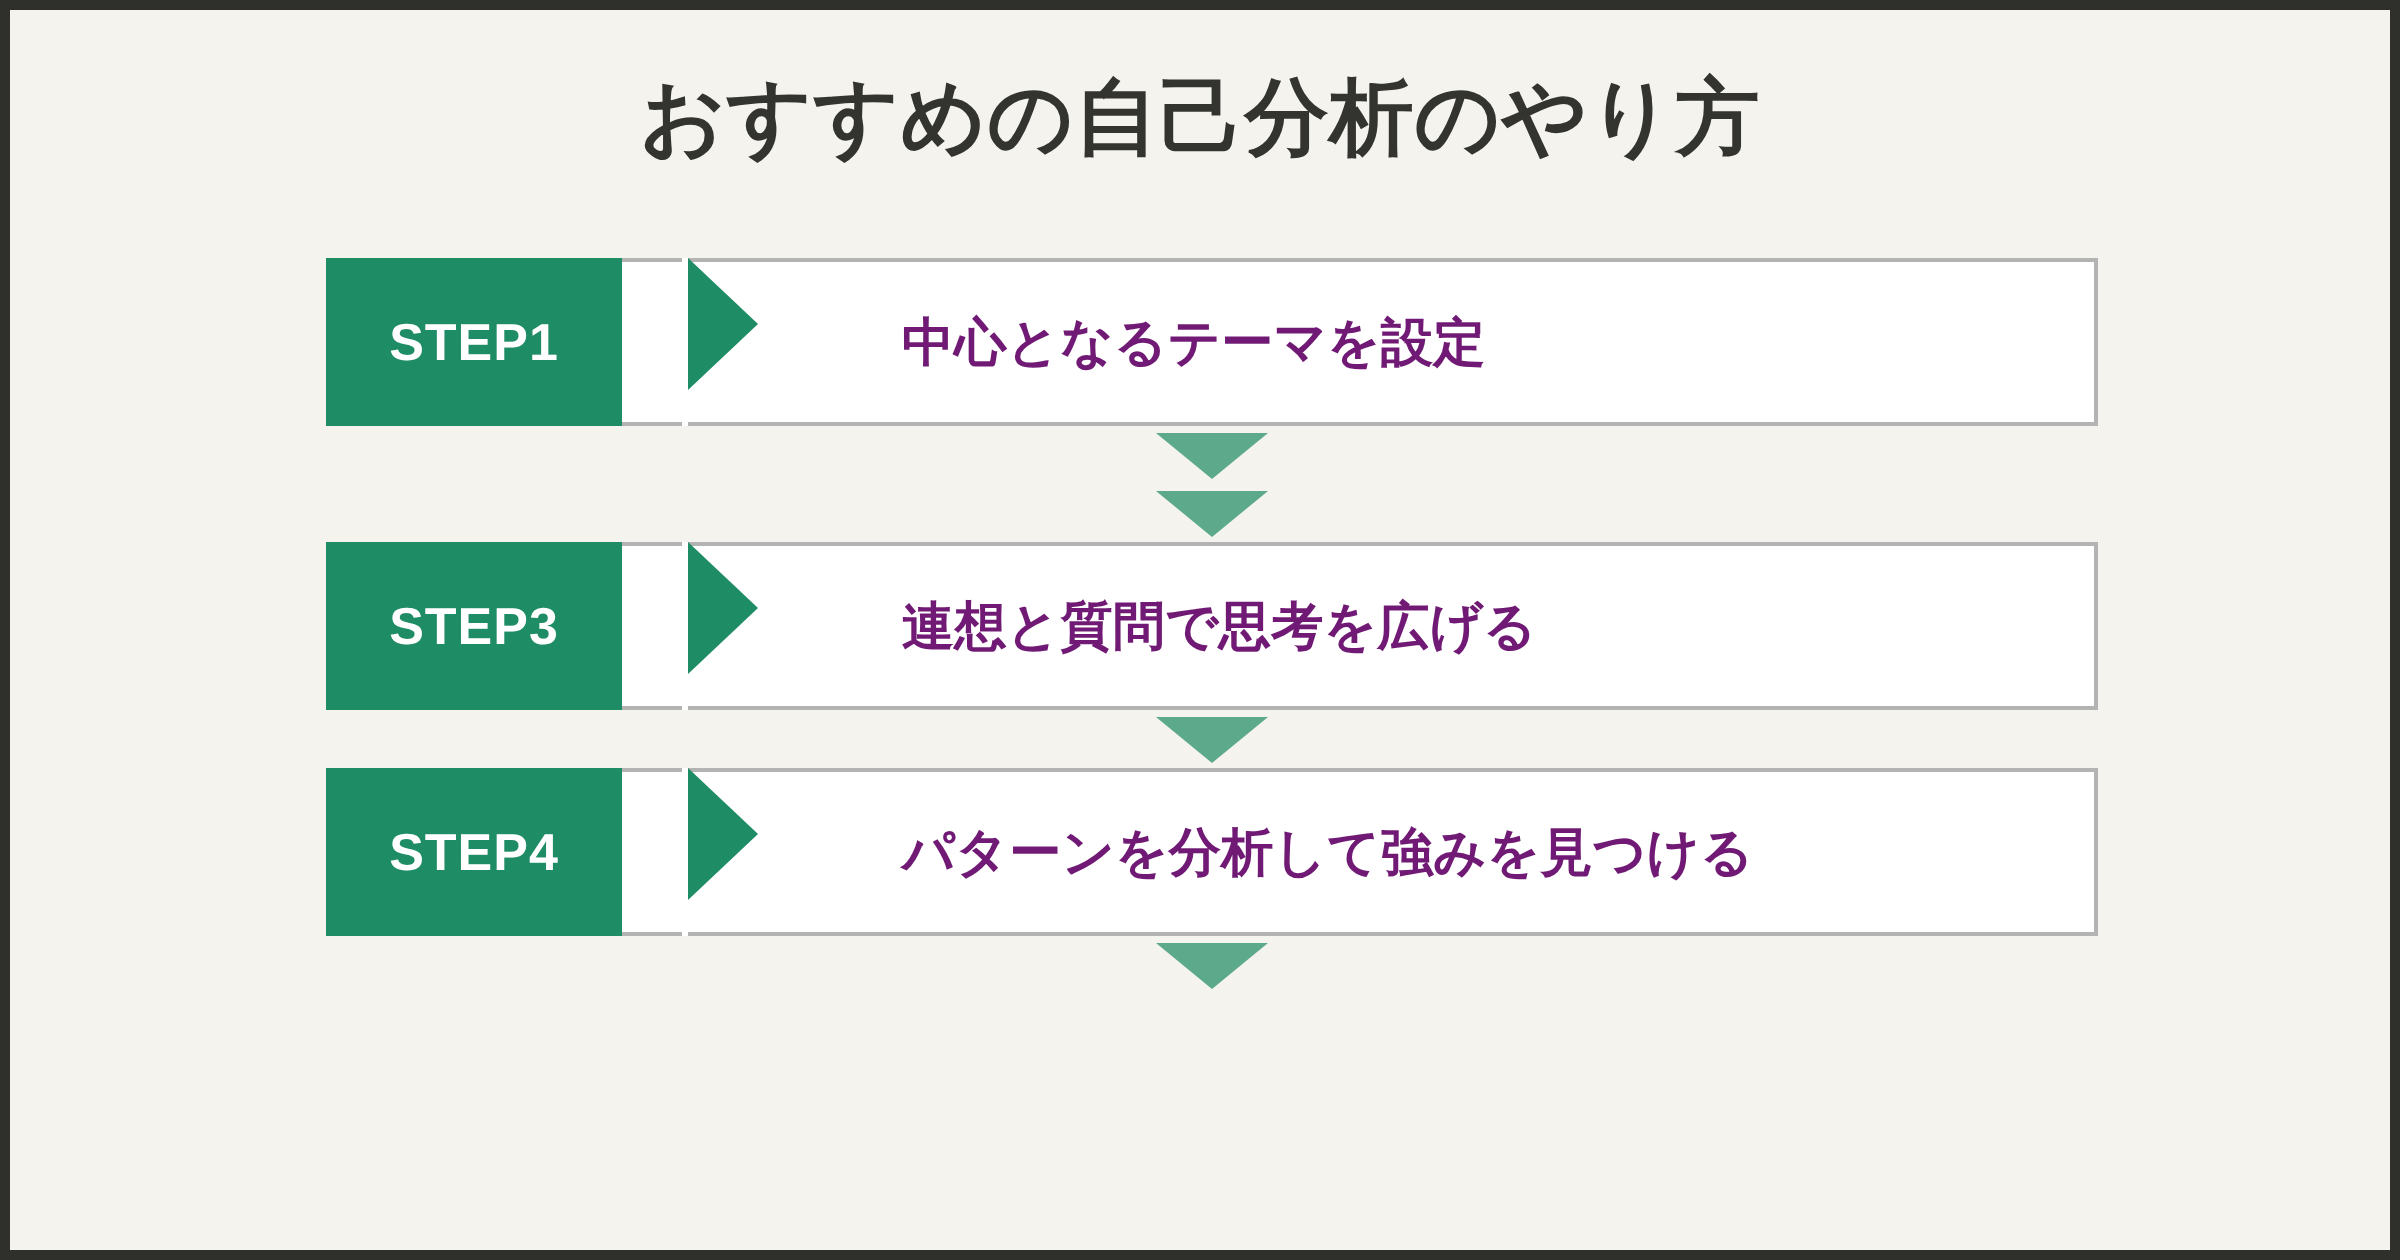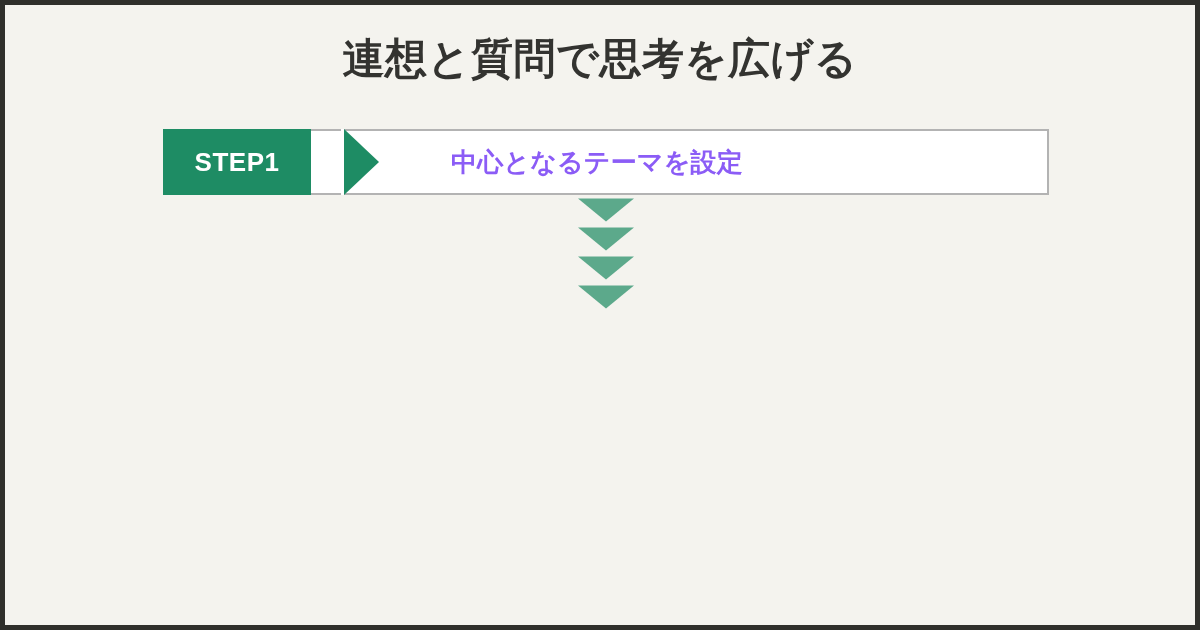--- a/index.html
+++ b/index.html
@@ -52,21 +52,21 @@
   
   .steps {
     position: absolute;
     left: 158px;
     top: 124px;
     width: 886px;
   }
 
   .step-row {
     position: relative;
-    height: 66px;
+    height: 84px;
     display: flex;
     align-items: stretch;
     gap: 30px;
   }
 
   
   .step-card {
     position: absolute;
     left: 0;
     top: 0;
@@ -129,21 +129,21 @@
 
   .step-text {
     position: relative;
     z-index: 2;
     flex: 1;
     display: flex;
     align-items: center;
     padding-left: 42px;
     font-size: 26px;
     font-weight: bold;
-    color: #8b5cf6;
+    color: #701a75;
     letter-spacing: 0.2px;
     line-height: 1;
     white-space: nowrap;
   }
 
   
   .connector {
     height: 29px;
     position: relative;
   }
@@ -158,21 +158,21 @@
     border-right: 28px solid transparent;
     border-top: 23px solid #5ca98b;
   }
 </style>
 </head>
 <body>
 
 <div class="frame">
   <div class="canvas">
 
-    <div class="page-title">連想と質問で思考を広げる</div>
+    <div class="page-title">おすすめの自己分析のやり方</div>
 
     <div class="steps">
 
       <div class="step-row">
         <div class="step-card"></div>
         <div class="step-badge">
           <span class="step-badge-label">STEP1</span>
         </div>
         <div class="step-arrow"></div>
         <div class="step-text">中心となるテーマを設定</div>
@@ -180,25 +180,41 @@
 
       <div class="connector">
         <div class="connector-arrow"></div>
       </div>
 
 
       <div class="connector">
         <div class="connector-arrow"></div>
       </div>
 
-
-      <div class="connector">
-        <div class="connector-arrow"></div>
-      </div>
-
+      <div class="step-row">
+        <div class="step-card"></div>
+        <div class="step-badge">
+          <span class="step-badge-label">STEP3</span>
+        </div>
+        <div class="step-arrow"></div>
+        <div class="step-text">連想と質問で思考を広げる</div>
+      </div>
+
+      <div class="connector">
+        <div class="connector-arrow"></div>
+      </div>
+
+      <div class="step-row">
+        <div class="step-card"></div>
+        <div class="step-badge">
+          <span class="step-badge-label">STEP4</span>
+        </div>
+        <div class="step-arrow"></div>
+        <div class="step-text">パターンを分析して強みを見つける</div>
+      </div>
 
       <div class="connector">
         <div class="connector-arrow"></div>
       </div>
 
 
     </div>
   </div>
 </div>
 

